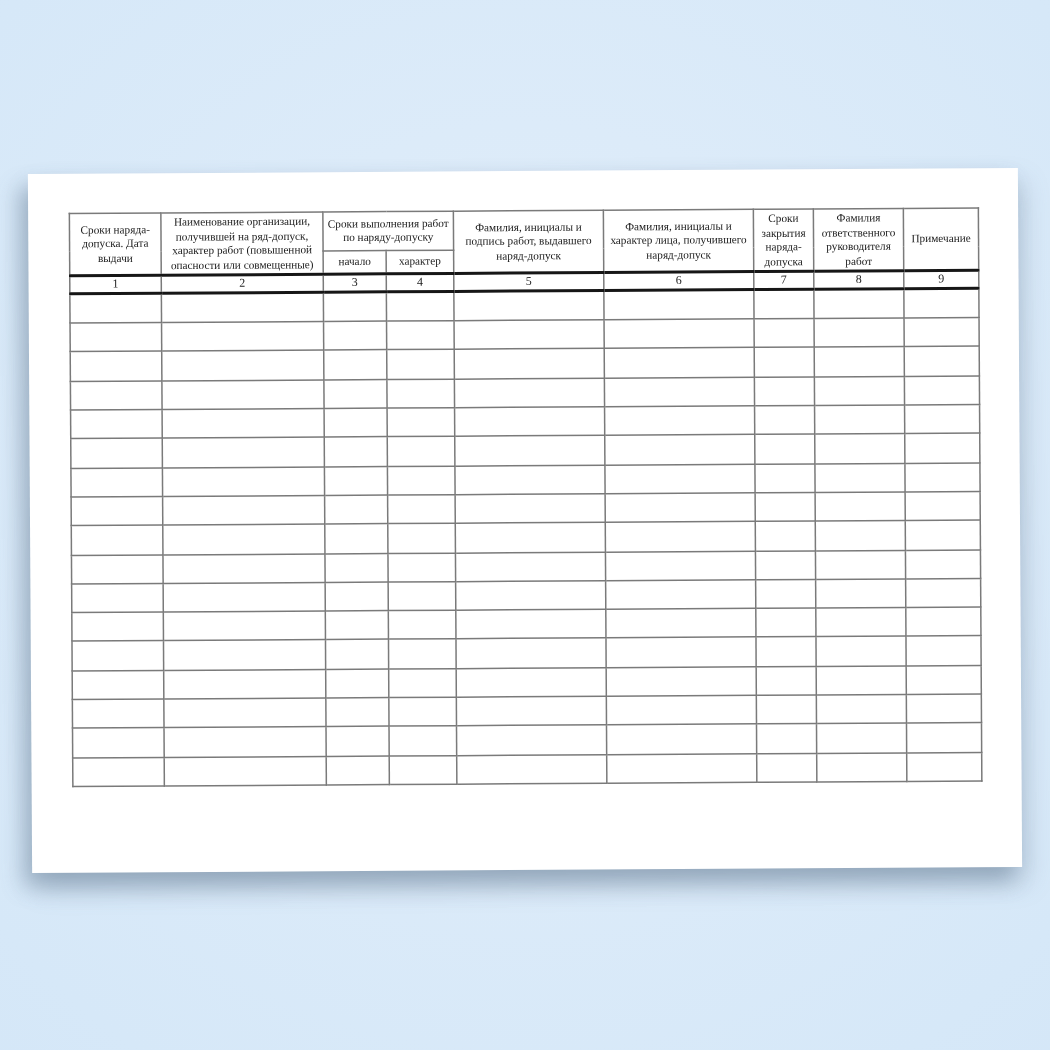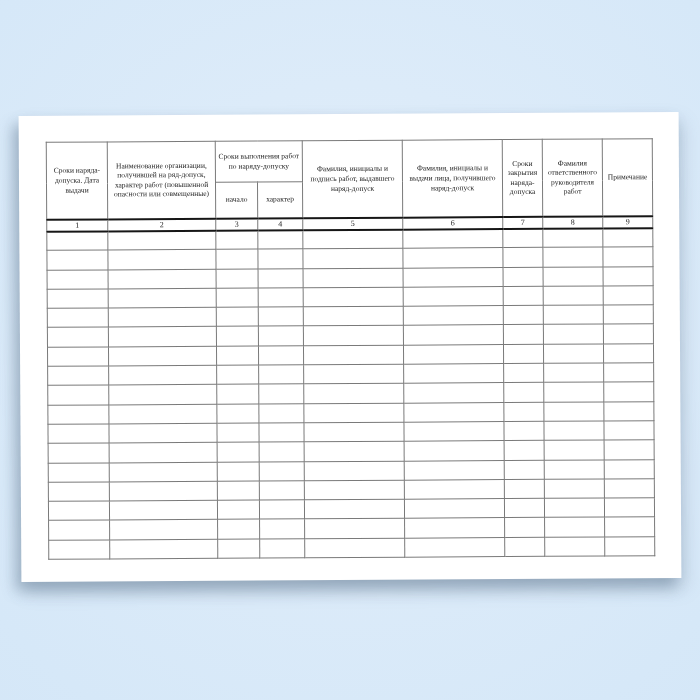--- a/index.html
+++ b/index.html
@@ -47,22 +47,22 @@
     text-align: center;
     vertical-align: middle;
     padding: 1px 2px;
     box-sizing: border-box;
     overflow: hidden;
   }
   table.journal thead th {
     font-size: 7.5px;
     line-height: 1.28;
   }
-  tr.hrow1 th.group { height: 41px; }
-  tr.hrow2 th { height: 36px; }
+  tr.hrow1 th.group { height: 25px; }
+  tr.hrow2 th { height: 16px; }
   tr.numrow td {
     height: 10px;
     font-size: 8px;
     line-height: 1;
     border-top: 2px solid var(--heavy, #161616);
     border-bottom: 2px solid var(--heavy, #161616);
   }
   tbody tr.datarow td {
     height: 19.3px;
     font-size: 8px;
@@ -94,21 +94,21 @@
           <col class="c7">
           <col class="c8">
           <col class="c9">
       </colgroup>
       <thead>
         <tr class="hrow1">
           <th rowspan="2">Сроки наряда-допуска. Дата выдачи</th>
           <th rowspan="2">Наименование организации, получившей на ряд-допуск, характер работ (повышенной опасности или совмещенные)</th>
           <th colspan="2" class="group">Сроки выполнения работ по наряду-допуску</th>
           <th rowspan="2">Фамилия, инициалы и подпись работ, выдавшего наряд-допуск</th>
-          <th rowspan="2">Фамилия, инициалы и выдачи лица, получившего наряд-допуск</th>
+          <th rowspan="2">Фамилия, инициалы и характер лица, получившего наряд-допуск</th>
           <th rowspan="2">Сроки закрытия наряда-допуска</th>
           <th rowspan="2">Фамилия ответственного руководителя работ</th>
           <th rowspan="2">Примечание</th>
         </tr>
         <tr class="hrow2">
           <th>начало</th>
           <th>характер</th>
         </tr>
         <tr class="numrow">
             <td>1</td>

